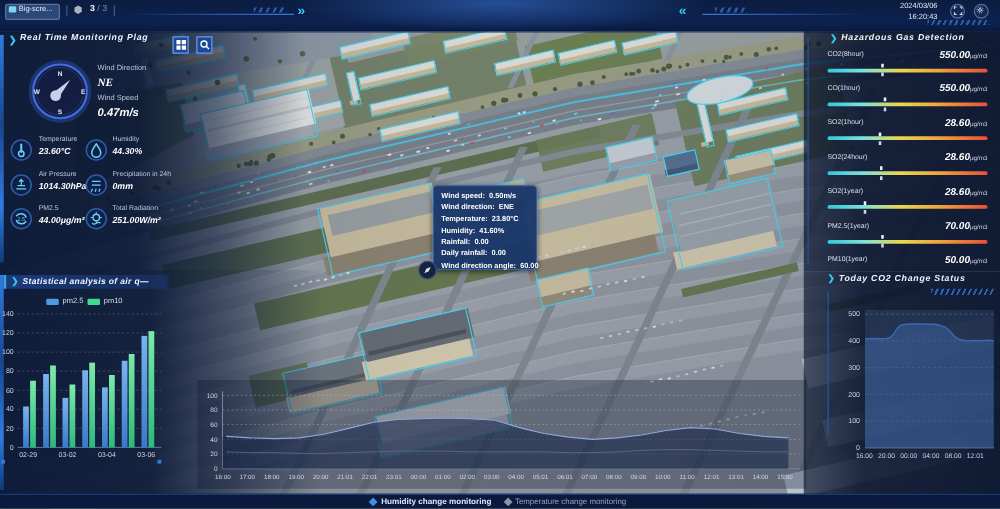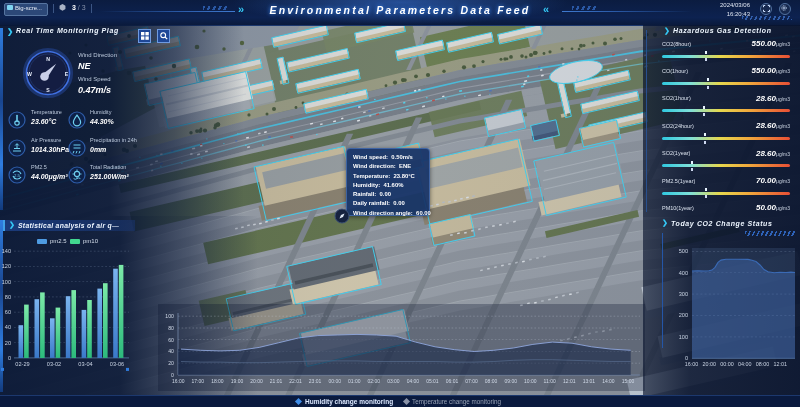--- a/index.html
+++ b/index.html
@@ -582,21 +582,20 @@
       <rect x="262" y="144.5" width="1.6" height="1.2" fill="#54d8f2" opacity="0.91"></rect>
 </svg>
 
 <div class="abs" style="left:0;top:25px;width:800px;height:382px;background:linear-gradient(100deg,rgba(18,36,70,.16),rgba(18,36,70,.04) 45%,rgba(30,55,100,.10));pointer-events:none;"></div>
 
 <div class="abs" style="left:0;top:0;width:800px;height:25px;background:linear-gradient(180deg,#0b1c40,#0d2250 70%,#0a1a3c);border-bottom:1px solid #1c386e;">
 </div>
 
 <div class="abs" style="left:230px;top:0;width:340px;height:25px;background:radial-gradient(ellipse at 50% 10%,rgba(60,120,220,.55),rgba(20,50,120,0) 70%);"></div>
 
-<div class="abs" style="left:0;top:4px;width:800px;text-align:center;font-size:10.5px;font-weight:bold;font-style:italic;color:#ffffff;letter-spacing:2.2px;text-shadow:0 0 4px #3a8cff;">Environmental Parameters Data Feed</div>
 
 <div class="abs" style="left:238px;top:3px;font-size:11px;font-weight:bold;color:#35c8f5;">»</div>
 
 <div class="abs" style="left:543px;top:3px;font-size:11px;font-weight:bold;color:#35c8f5;">«</div>
 
 <div class="abs" style="left:100px;top:11px;width:135px;height:1px;background:linear-gradient(90deg,rgba(60,110,200,0),#2a5aa8 60%,#3f7ad0);"></div>
 
 <div class="abs" style="left:562px;top:11px;width:130px;height:1px;background:linear-gradient(270deg,rgba(60,110,200,0),#2a5aa8 60%,#3f7ad0);"></div>
 
 <div class="abs" style="left:742px;top:16px;width:50px;height:4px;opacity:.8;background:repeating-linear-gradient(115deg,#3a6cc0 0 1.6px,rgba(0,0,0,0) 1.6px 4.2px);"></div>
@@ -650,21 +649,21 @@
   <text x="28" y="15.5" font-size="5.2" fill="#e8eefc" text-anchor="middle" font-weight="bold">N</text>
   <text x="28" y="46.5" font-size="5.2" fill="#e8eefc" text-anchor="middle" font-weight="bold">S</text>
   <text x="9.5" y="30.5" font-size="5.2" fill="#e8eefc" text-anchor="middle" font-weight="bold">W</text>
   <text x="46.5" y="30.5" font-size="5.2" fill="#e8eefc" text-anchor="middle" font-weight="bold">E</text>
   <polygon points="26.7,33.6 22.2,29.4 36.2,18.8" fill="#c9cfe8"></polygon>
   <circle cx="24.5" cy="31.5" r="4.3" fill="#c9cfe8"></circle>
 </svg>
 
 <div class="abs lbl" style="left:78px;top:52px;font-size:6px;">Wind Direction</div>
 
-<div class="abs val" style="left:78px;top:61px;font-size:9px;">NE</div>
+<div class="abs val" style="left:78px;top:61px;font-size:9px;font-family:Liberation Serif, serif;">NE</div>
 
 <div class="abs lbl" style="left:78px;top:76px;font-size:6px;">Wind Speed</div>
 
 <div class="abs val" style="left:78px;top:85px;font-size:9px;">0.47m/s</div>
 
 <svg class="abs" style="left:8px;top:111px;" width="18" height="18" viewBox="0 0 18 18">
   <circle cx="9" cy="9" r="8" fill="#0d2148" stroke="#2e5ca8" stroke-width="1.2"></circle>
   <path d="M9 4.5 v6" stroke="#6fd0f0" stroke-width="1.6" fill="none" stroke-linecap="round"></path>
   <circle cx="9" cy="12" r="2.2" fill="none" stroke="#6fd0f0" stroke-width="1.2"></circle>
 </svg>

